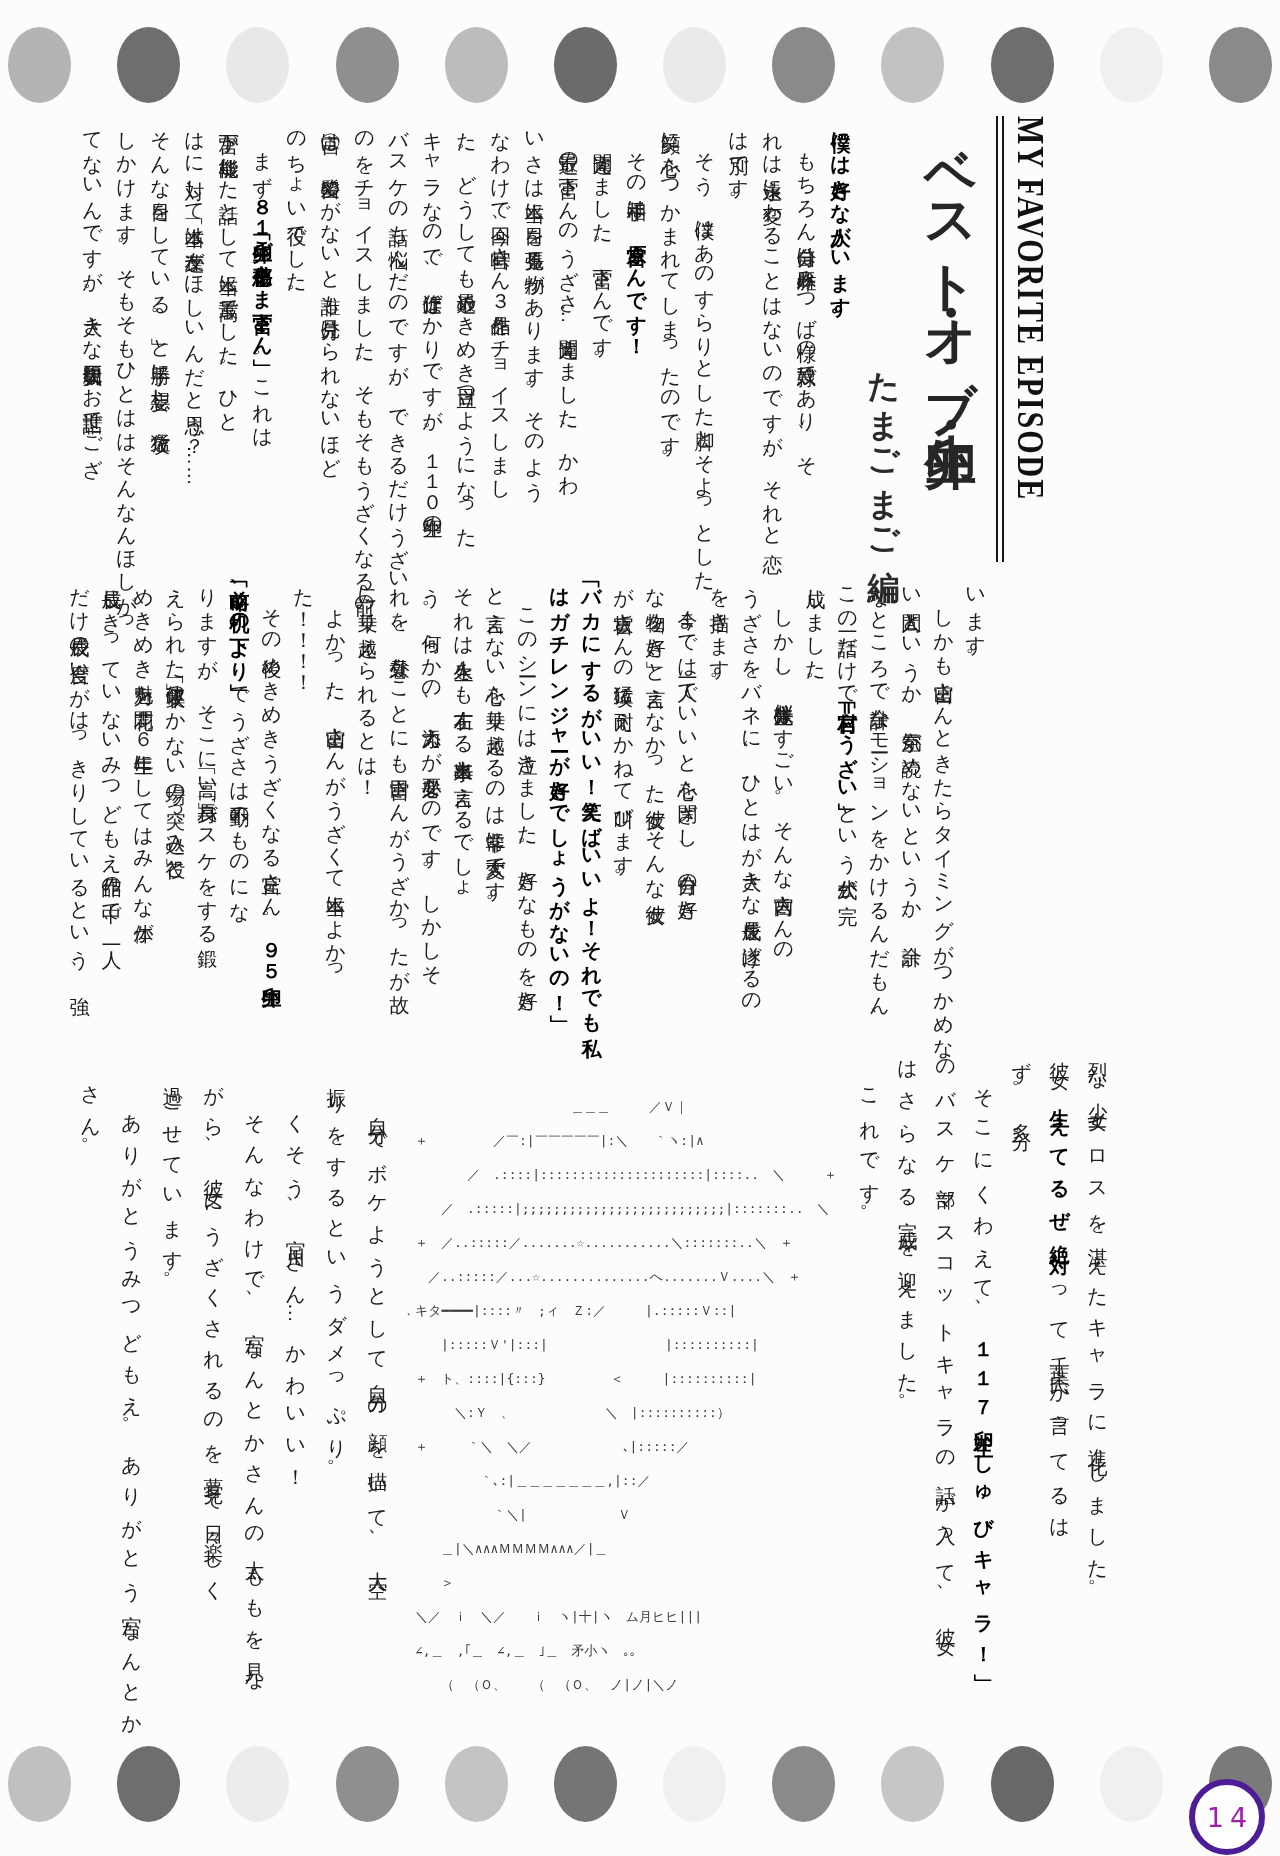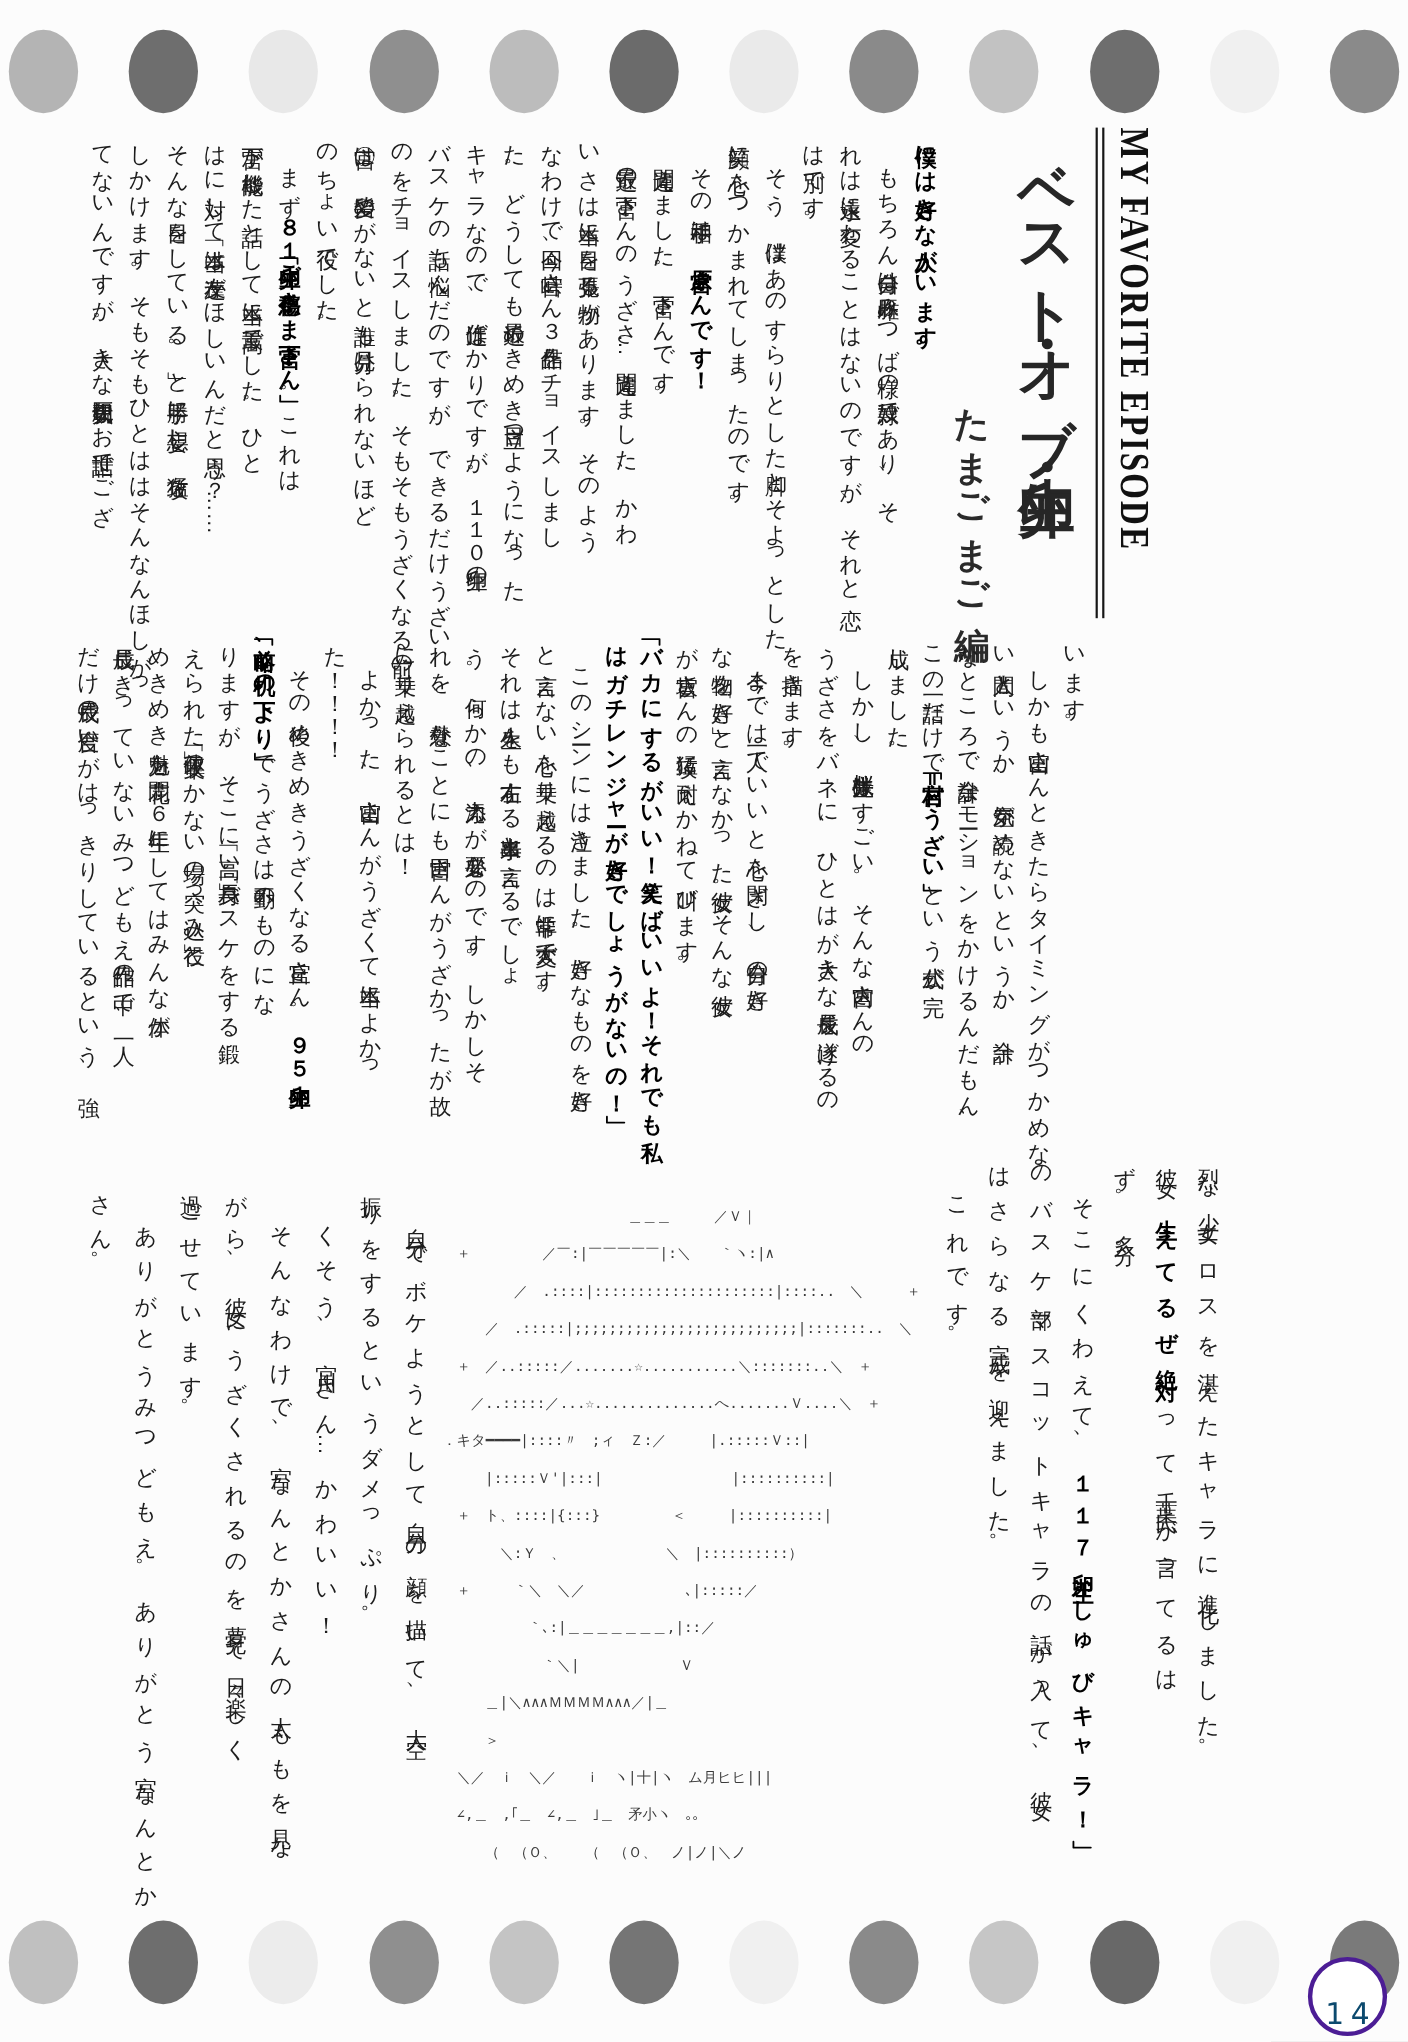--- a/index.html
+++ b/index.html
@@ -45,24 +45,24 @@
   .band-bl  {right:882px;top:1072px;height:652px;font-size:20px;letter-spacing:8.5px;line-height:41px;}
   
   .aa{
     position:absolute;left:402px;top:1090px;margin:0;
     font-family:"DejaVu Sans Mono",monospace;
     font-size:13px;line-height:34px;color:#3a3a3a;white-space:pre;
   }
   
   .pagenum{
     position:absolute;left:1189px;top:1779px;width:64px;height:64px;
-    background:#fff;border:4px solid #4c1d95;border-radius:50%;
-    display:flex;align-items:flex-end;justify-content:center;z-index:5;
+    background:#fff;border:6px solid #4c1d95;border-radius:50%;
+    display:flex;align-items:center;justify-content:center;z-index:5;
     font-family:"DejaVu Sans",sans-serif;font-size:27px;letter-spacing:6px;
-    color:#0c4a6e;text-indent:6px;
+    color:#a21caf;text-indent:6px;
   }
 </style>
 </head>
 <body>
 
 <div class="page">
 
   <div class="dots dots-top">
       <span class="dot" style="background: rgb(180, 180, 180);"></span>
       <span class="dot" style="background: rgb(110, 110, 110);"></span>

